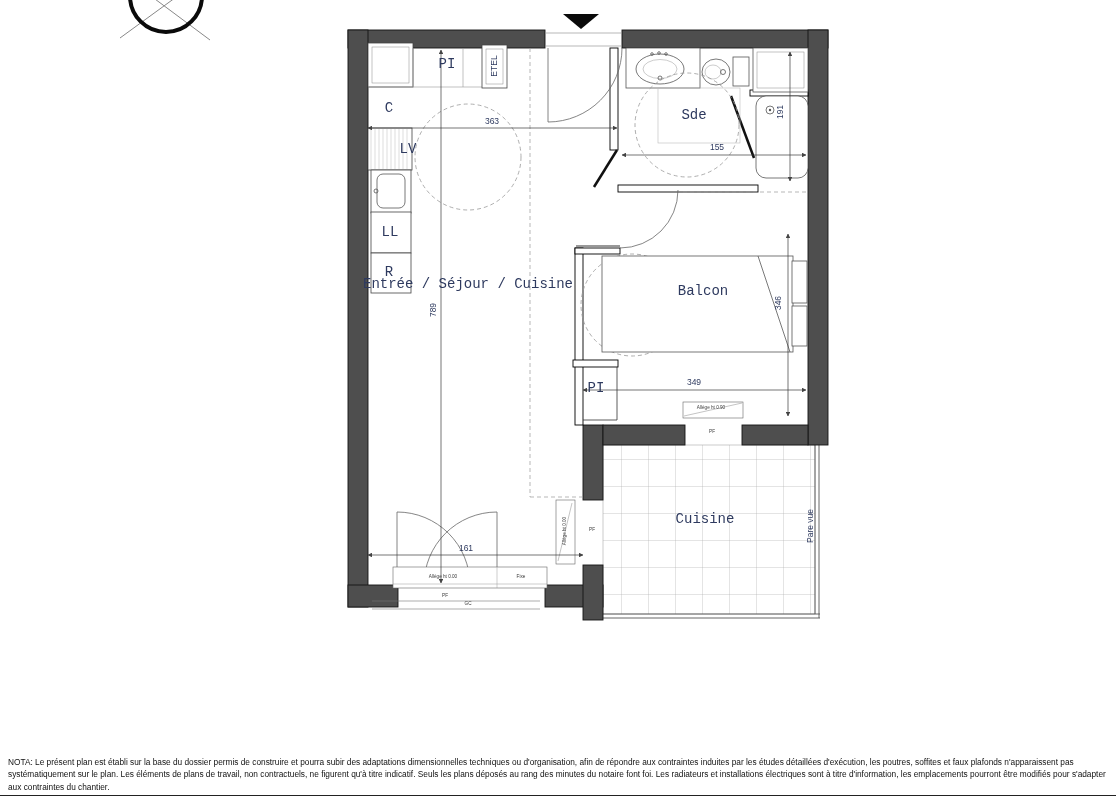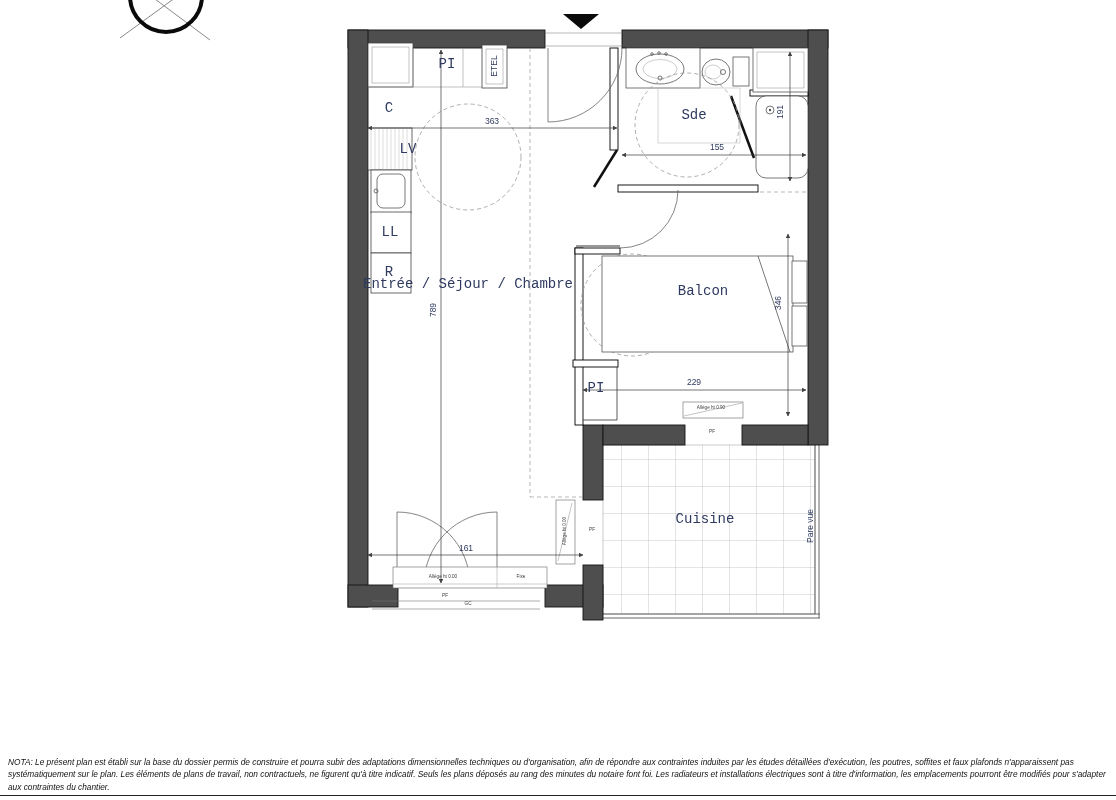--- a/index.html
+++ b/index.html
@@ -7,21 +7,21 @@
         font-family:"Liberation Sans",sans-serif;}
   svg.plan{position:absolute;left:0;top:0;}
   .lbl{position:absolute;white-space:nowrap;color:#2e3a5f;transform:translate(-50%,-50%);}
   .f9{font-size:14px;font-family:Liberation Mono, monospace;}
   .f8{font-size:8.5px;}
   .rot{transform:translate(-50%,-50%) rotate(-90deg);}
   .t{position:absolute;white-space:nowrap;font-size:8px;color:#3a3a3a;
      transform:translate(-50%,-50%) scale(0.58);}
   .trot{position:absolute;white-space:nowrap;font-size:8px;color:#3a3a3a;
      transform:translate(-50%,-50%) rotate(-90deg) scale(0.58);}
-  .nota{position:absolute;left:8px;top:756px;width:1102px;font-size:8.3px;font-style:italic;
+  .nota{position:absolute;left:8px;top:756px;width:1102px;font-size:8.3px;
         color:#111;line-height:1.5;}
   .rule{position:absolute;left:0;top:795px;width:1116px;border-top:1px solid #222;}
 </style>
 </head>
 <body>
 
 <div class="page">
 
   <svg class="plan" width="1116" height="800" viewBox="0 0 1116 800">
     <defs>
@@ -143,39 +143,39 @@
 
     <g>
       <line x1="120" y1="38" x2="216" y2="-32" stroke="#888" stroke-width="1"></line>
       <line x1="116" y1="-30" x2="210" y2="40" stroke="#888" stroke-width="1"></line>
       <circle cx="166" cy="-4" r="36" fill="none" stroke="#0a0a0a" stroke-width="4"></circle>
     </g>
 
     <polygon points="563,14 599,14 581,29" fill="#0a0a0a"></polygon>
   </svg>
 
-  <div class="lbl f9" style="left:468px;top:284px;">Entrée / Séjour / Chambre</div>
+  <div class="lbl f9" style="left:468px;top:284px;">Entrée / Séjour / Cuisine</div>
   <div class="lbl f9" style="left:703px;top:291px;">Balcon</div>
   <div class="lbl f9" style="left:694px;top:115px;">Sde</div>
   <div class="lbl f9" style="left:705px;top:519px;">Cuisine</div>
   <div class="lbl f8 rot" style="left:810px;top:526px;">Pare vue</div>
 
   <div class="lbl f9" style="left:389px;top:108px;">C</div>
   <div class="lbl f9" style="left:447px;top:64px;">PI</div>
   <div class="lbl f8 rot" style="left:494px;top:66px;">ETEL</div>
   <div class="lbl f9" style="left:391px;top:149px;margin-left:17px;">LV</div>
   <div class="lbl f9" style="left:390px;top:232px;">LL</div>
   <div class="lbl f9" style="left:389px;top:272px;">R</div>
   <div class="lbl f9" style="left:596px;top:388px;">PI</div>
 
   <div class="lbl f8" style="left:492px;top:121px;">363</div>
   <div class="lbl f8 rot" style="left:433px;top:310px;">789</div>
   <div class="lbl f8" style="left:717px;top:147px;">155</div>
   <div class="lbl f8 rot" style="left:780px;top:112px;">191</div>
-  <div class="lbl f8" style="left:694px;top:382px;">229</div>
+  <div class="lbl f8" style="left:694px;top:382px;">349</div>
   <div class="lbl f8 rot" style="left:778px;top:303px;">346</div>
   <div class="lbl f8" style="left:466px;top:548px;">161</div>
 
   <div class="t" style="left:443px;top:577px;">Allège ht 0.00</div>
   <div class="t" style="left:521px;top:577px;">Fixe</div>
   <div class="t" style="left:445px;top:596px;">PF</div>
   <div class="t" style="left:468px;top:604px;">GC</div>
   <div class="trot" style="left:565px;top:531px;">Allège ht 0.00</div>
   <div class="t" style="left:592px;top:530px;">PF</div>
   <div class="t" style="left:711px;top:408px;">Allège ht 0.90</div>

